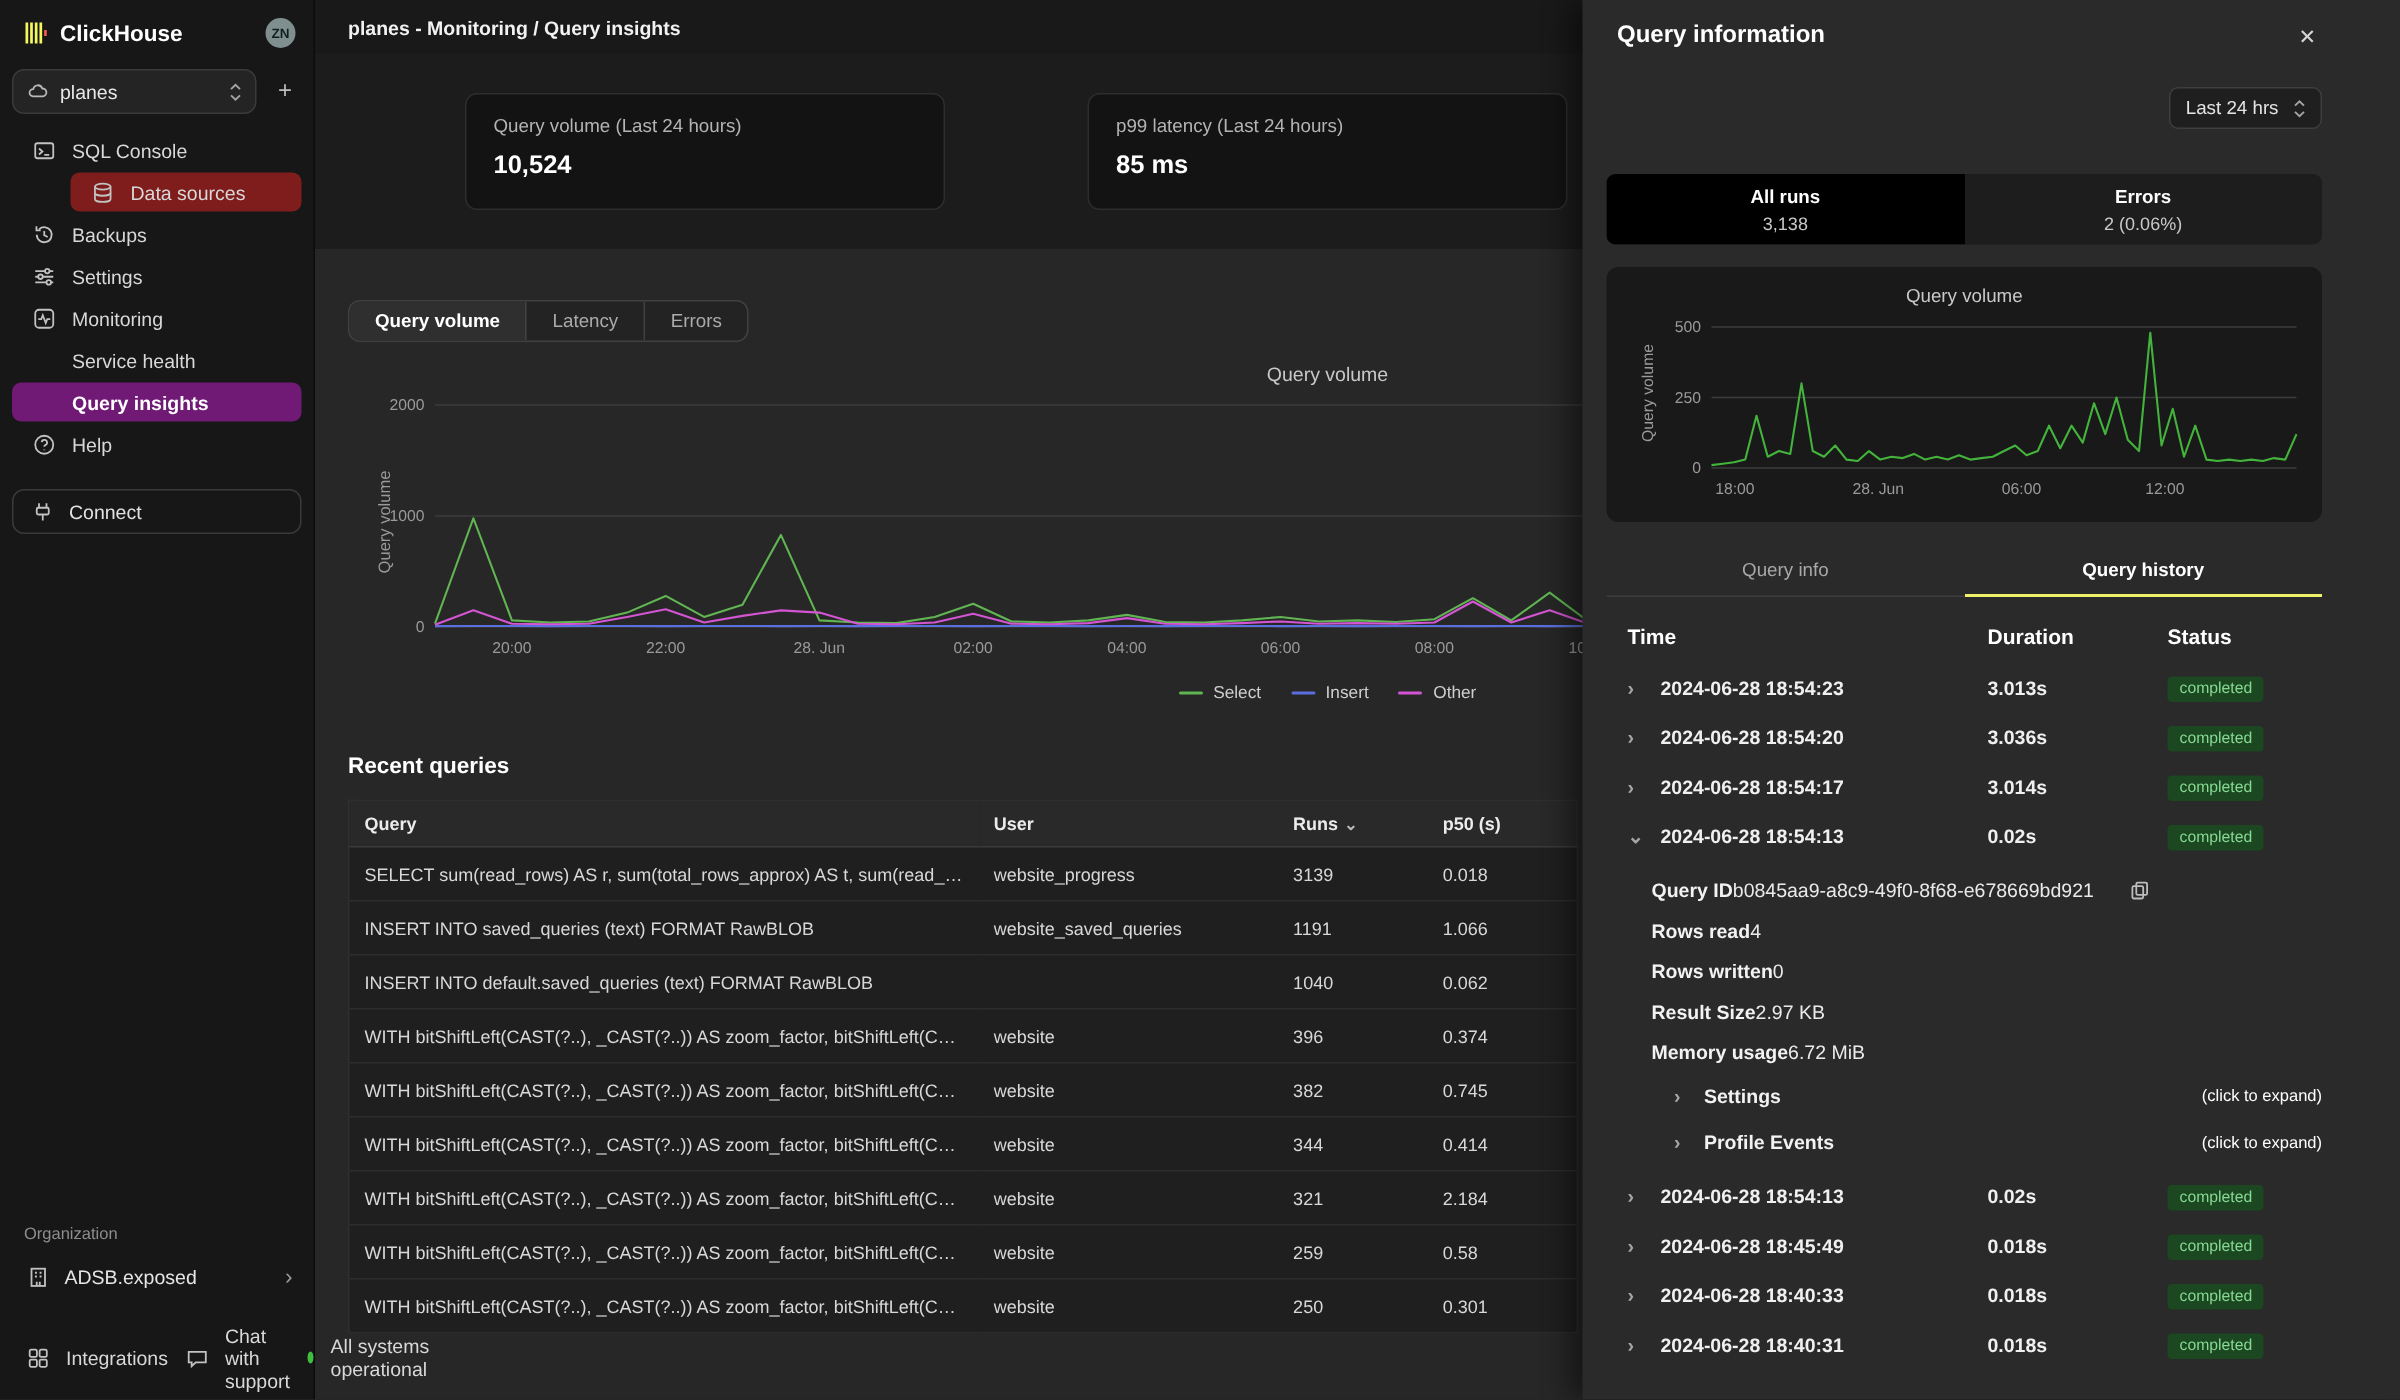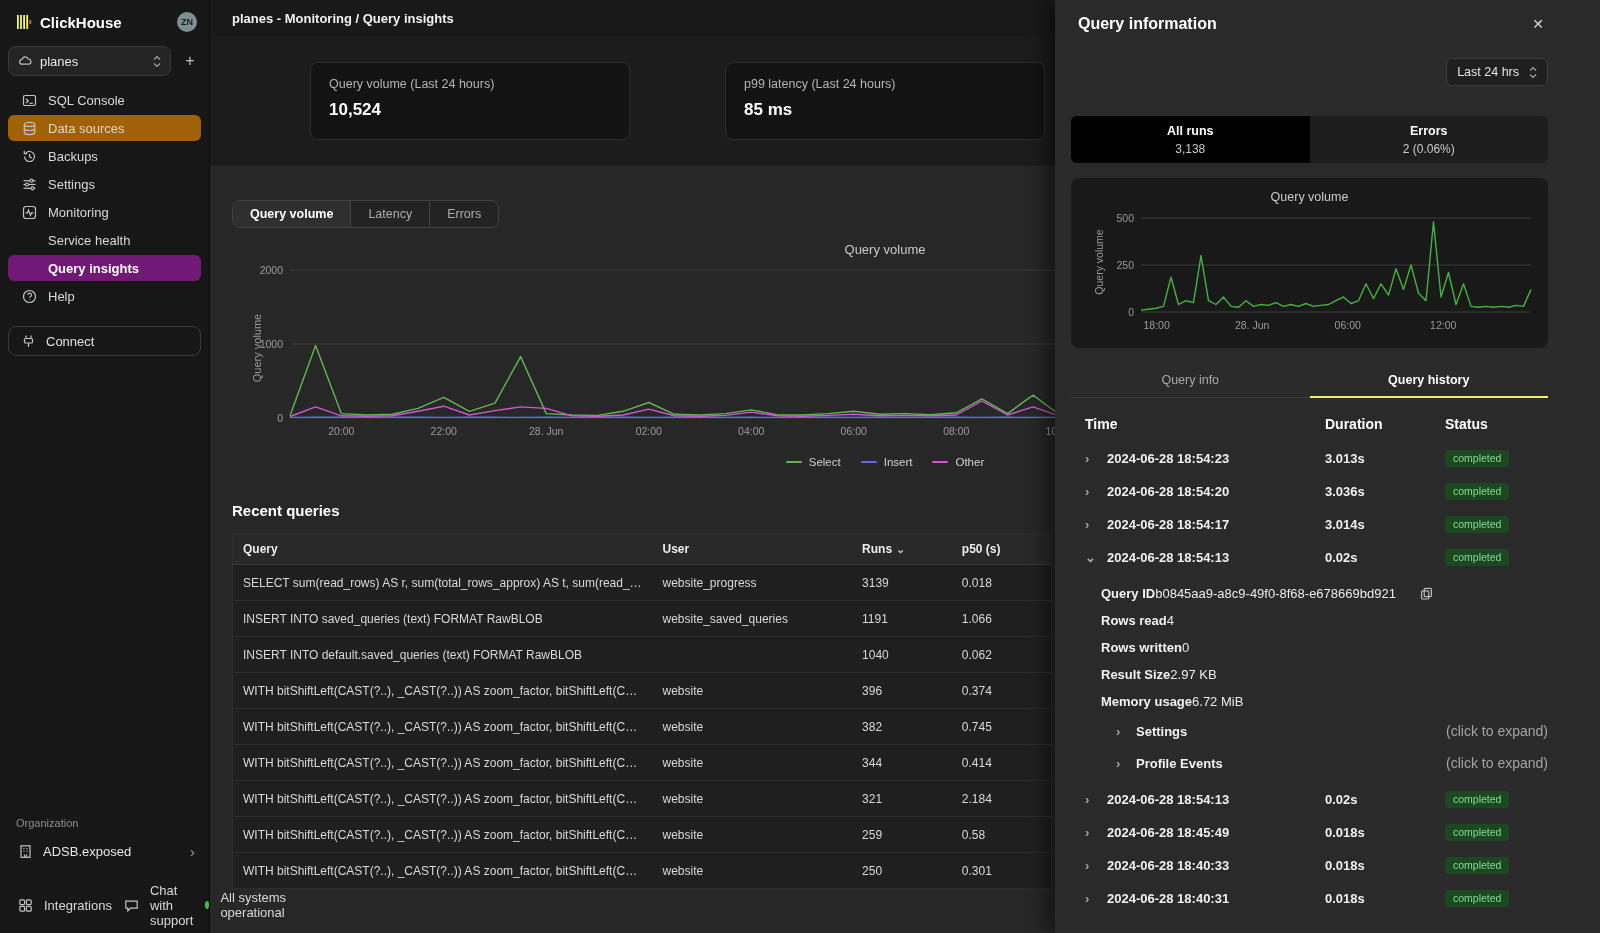--- a/index.html
+++ b/index.html
@@ -30,21 +30,21 @@
   }
   .service-select .svc-name { flex:1; color:#e8e8e8; font-size:13px; }
   .add-btn { width:22px; text-align:center; font-size:16px; color:#bdbdbd; cursor:pointer; }
   .menu { display:flex; flex-direction:column; }
   .menu-item {
     display:flex; align-items:center; height:26px; margin:1px 0; padding-left:14px;
     border-radius:6px; color:#d8d8d8; cursor:pointer; font-size:13px;
   }
   .menu-item .mi-label { margin-left:11px; }
   .menu-item.sub { padding-left:40px; }
-  .menu-item.active { background:#a16207; }
+  .menu-item.active { background:#7f1d1d;margin-left:39px; }
   .menu-item.current { background:#701a75; color:#fff; font-weight:bold; }
   .connect-btn {
     margin-top:16px; height:30px; border:1px solid #3a3a3a; border-radius:8px;
     display:flex; align-items:center; padding-left:12px; gap:10px; color:#e2e2e2; cursor:pointer;
   }
   .spacer { flex:1; }
   .org-label { font-size:11px; color:#8d8d8d; padding:0 0 8px 8px; }
   .org-item { display:flex; align-items:center; height:28px; padding:0 6px 0 10px; border-radius:6px; cursor:pointer; }
   .org-item .mi-label { margin-left:10px; flex:1; }
   .org-chevron { color:#9c9c9c; font-size:15px; }
@@ -136,21 +136,21 @@
   .badge {
     display:inline-block; background:#1b4721; color:#86d993; font-size:10.5px;
     padding:2px 8px 3px; border-radius:3px;
   }
   .details { padding:6px 0 4px; }
   .detail-row { display:flex; align-items:center; padding:6px 0 6px 30px; }
   .detail-label { font-size:13px; font-weight:bold; color:#f2f2f2; }
   .detail-value { font-size:13px; color:#eaeaea; display:flex; align-items:center; gap:24px; }
   .expand-row { display:flex; align-items:center; justify-content:space-between; padding:8px 0 8px 45px; cursor:pointer; }
   .expand-left { display:flex; align-items:center; gap:10px; font-size:13px; font-weight:bold; color:#f2f2f2; }
-  .expand-hint { font-size:14px; color:#a3a3a3; }
+  .expand-hint { font-size:11px; color:#ffffff; }
   .copy-icon { cursor:pointer; }
 </style>
 </head>
 <body>
 
 <aside class="sidebar">
   <div class="brand-row">
     <span>
       <svg width="16" height="16" viewBox="0 0 16 16">
         <rect x="1" y="1" width="1.8" height="14" fill="#f5f75e"></rect>

